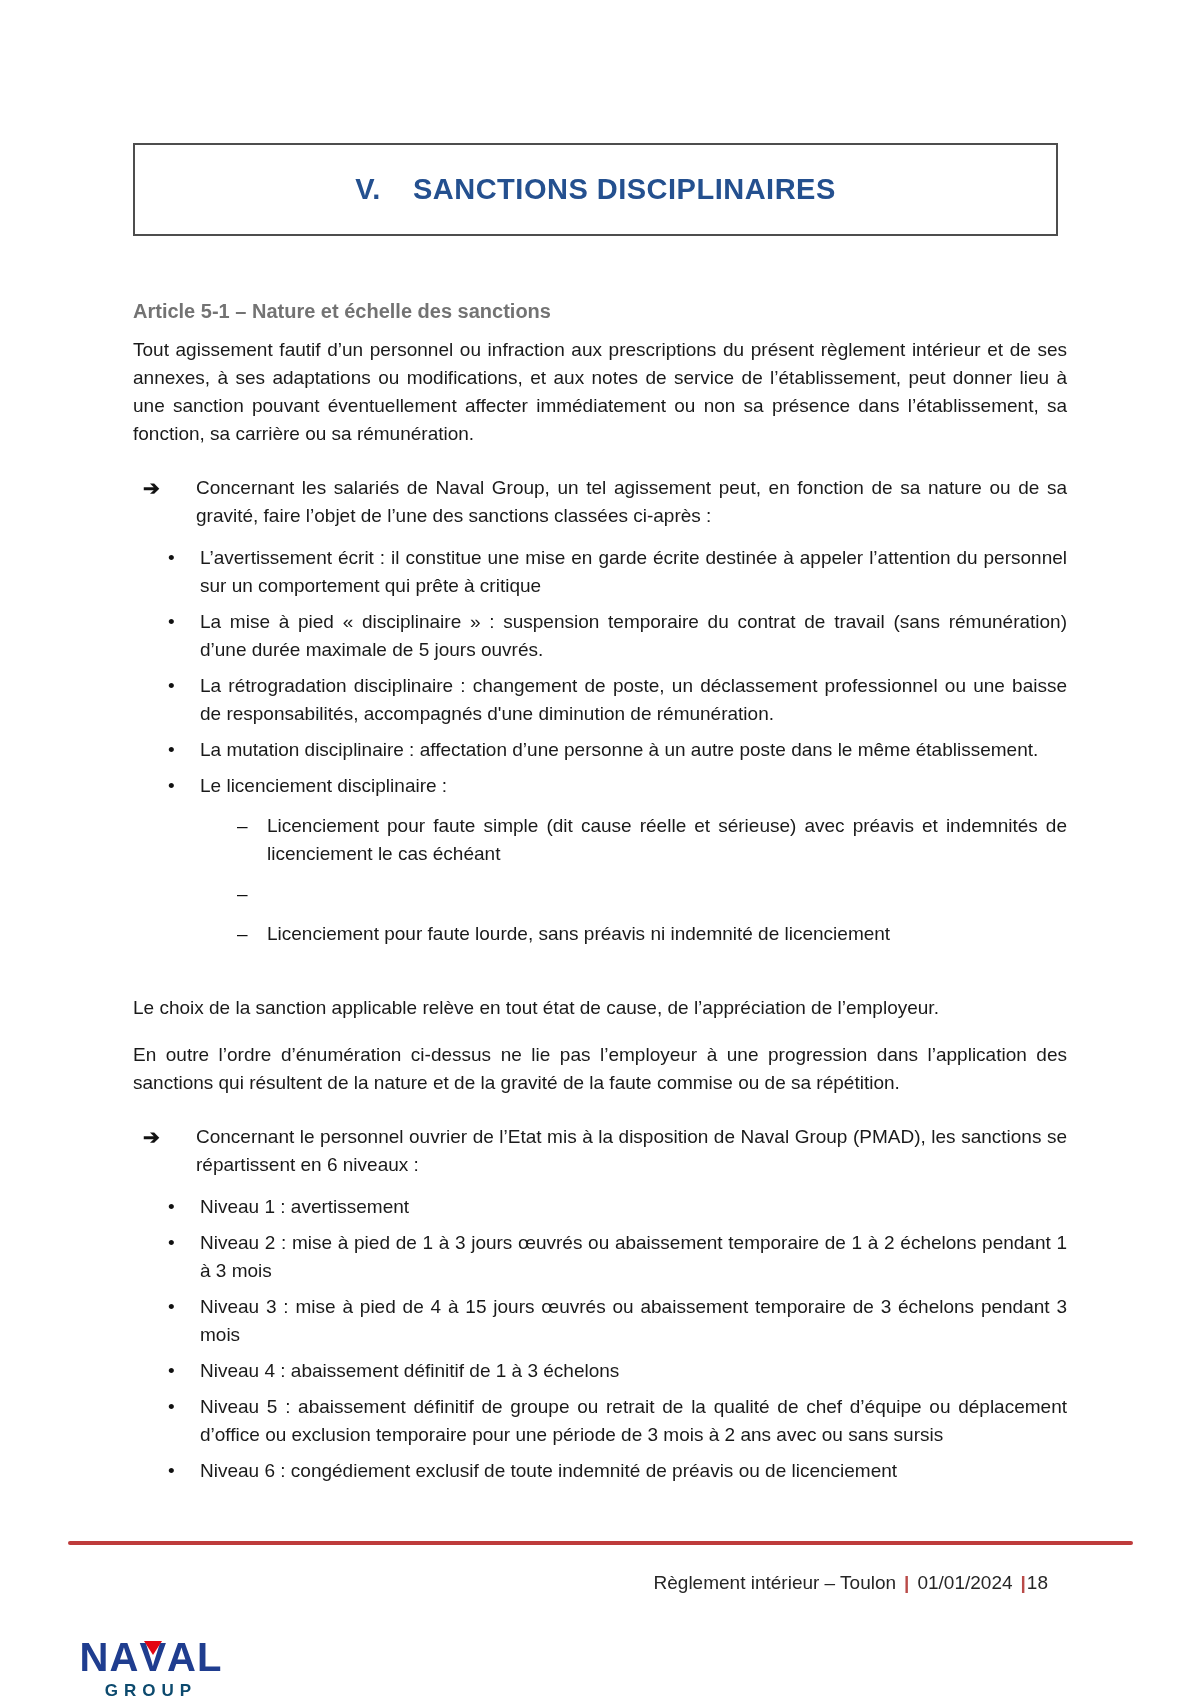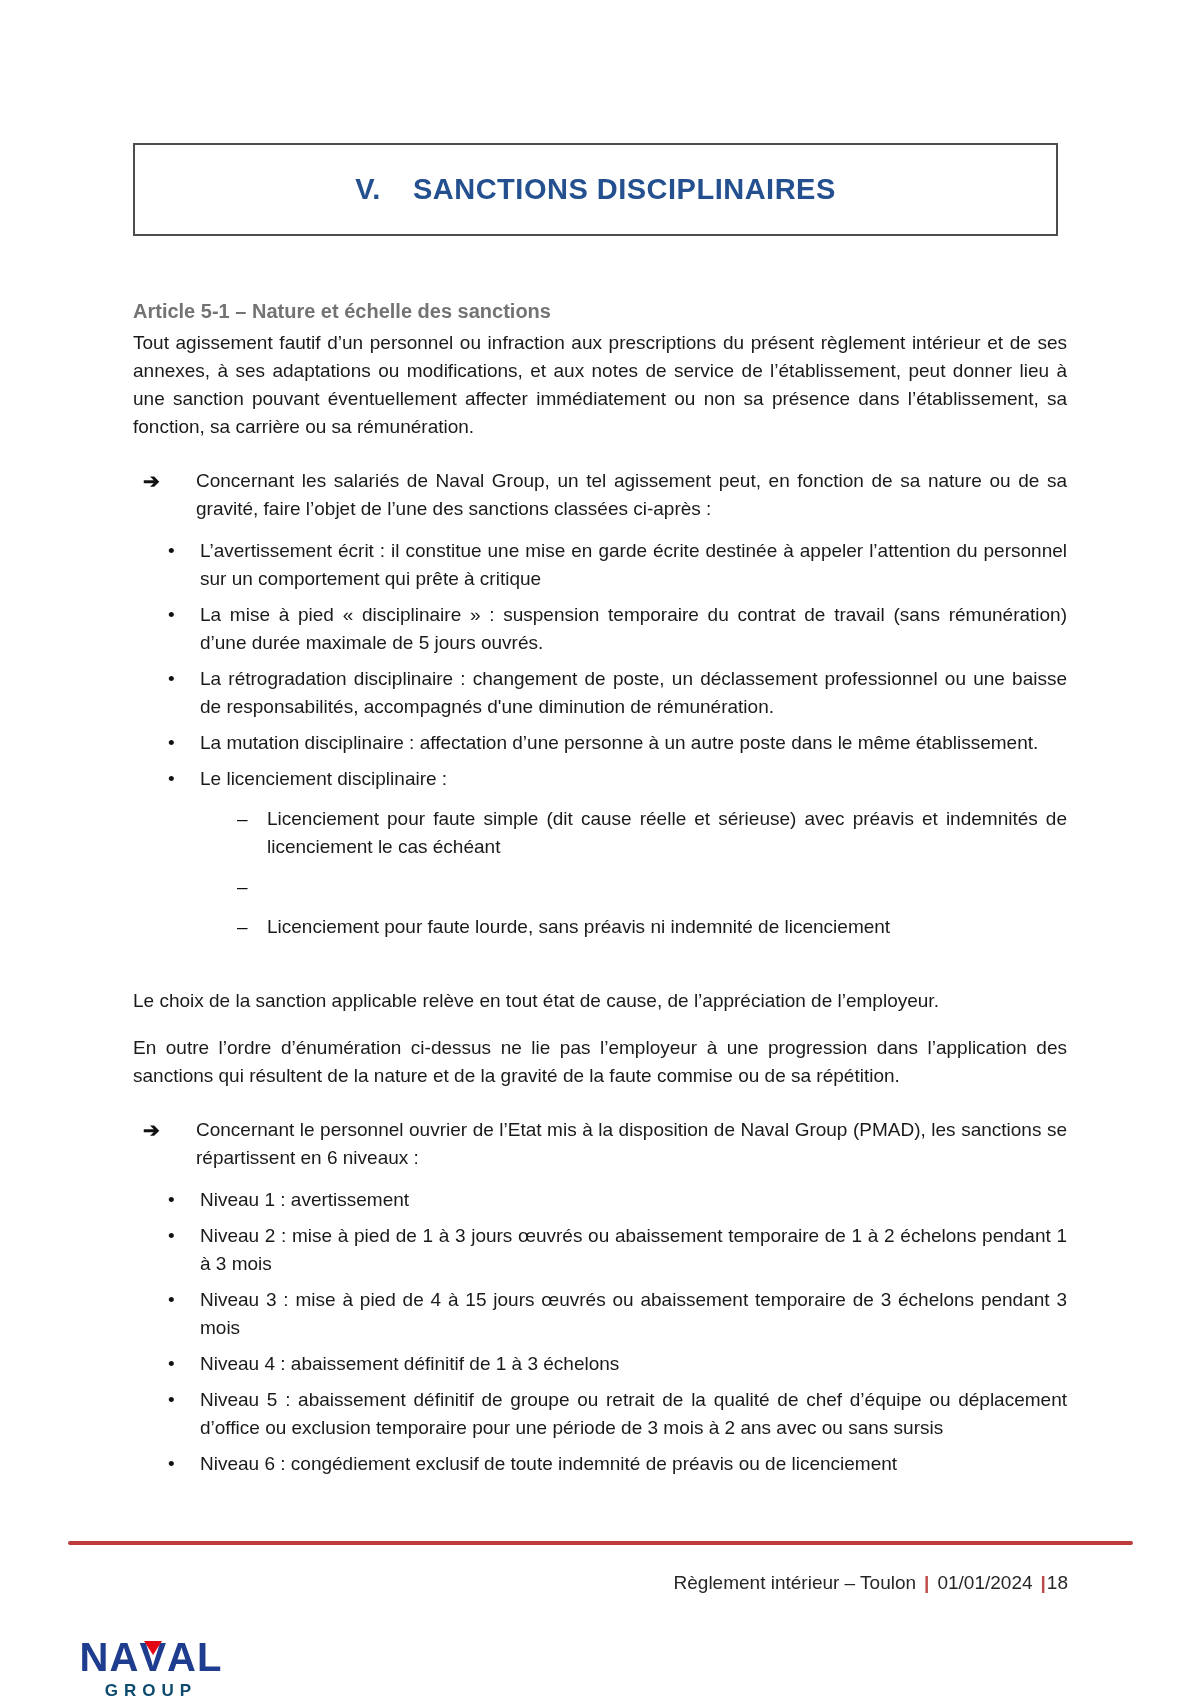--- a/index.html
+++ b/index.html
@@ -41,21 +41,21 @@
     font-weight: bold;
     color: #737373;
   }
 
   .body-text {
     font-size: 19px;
     line-height: 28px;
     text-align: justify;
   }
 
-  .intro-paragraph { margin-top: 6px; }
+  .intro-paragraph { margin-top: 13px; }
 
   
   .arrow-row {
     display: flex;
     margin-top: 26px;
     padding-left: 10px;
   }
   .arrow-glyph {
     flex: 0 0 29px;
     font-size: 20px;
@@ -127,21 +127,21 @@
   }
   .logo-sub {
     margin-top: 4px;
     font-size: 17px;
     font-weight: bold;
     color: #0c4a6e;
     letter-spacing: 6px;
   }
   .footer-text {
     position: absolute;
-    right: 132px;
+    right: 152px;
     top: 1572px;
     font-size: 19px;
     color: #262626;
     white-space: nowrap;
   }
   .footer-pipe { color: #B94A48; font-weight: bold; }
   .pipe-1 { margin: 0 8px; }
   .pipe-2 { margin-left: 8px; margin-right: 1px; }
 </style>
 </head>

